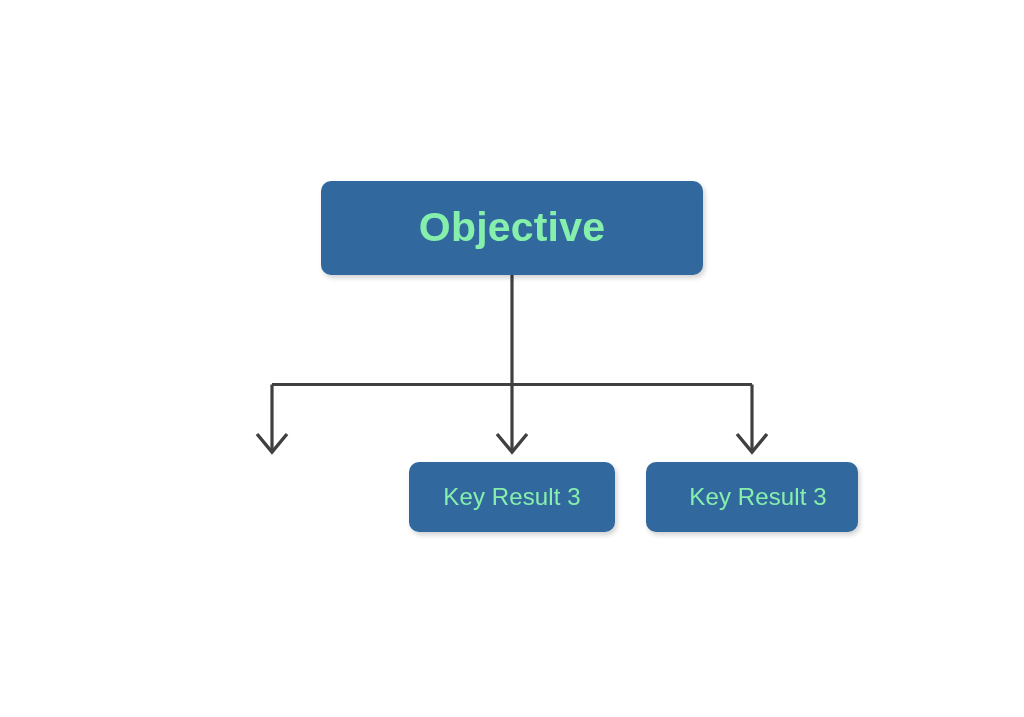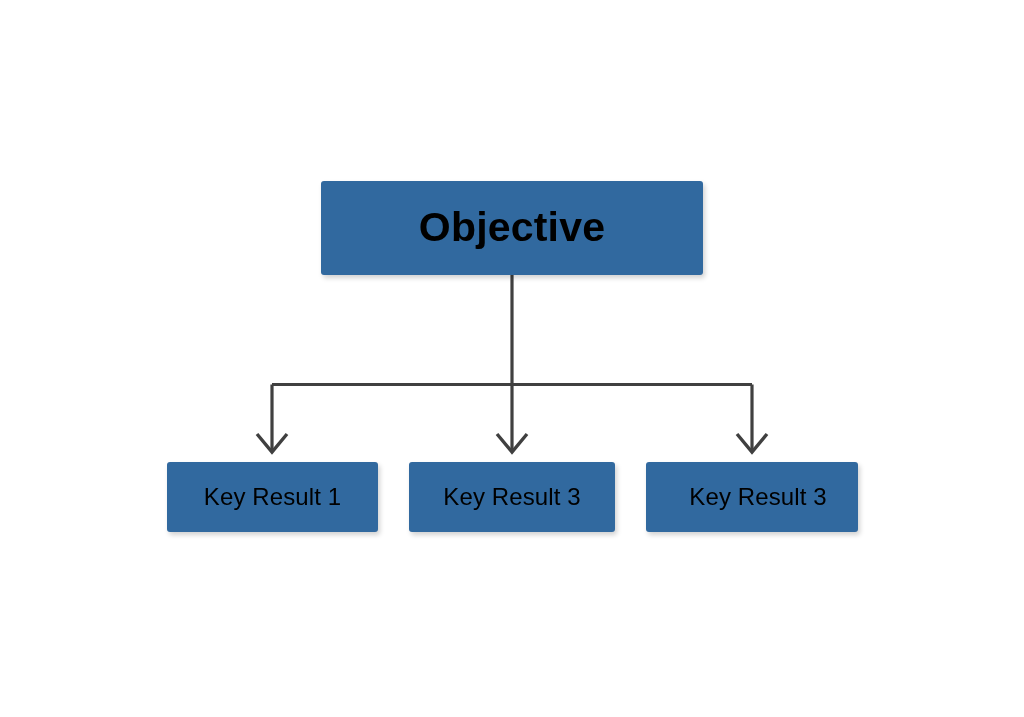--- a/index.html
+++ b/index.html
@@ -24,25 +24,25 @@
     left: 0;
     top: 0;
     width: 1024px;
     height: 717px;
     pointer-events: none;
   }
   .node-box {
     position: absolute;
     box-sizing: border-box;
     background: #31699F;
-    border-radius: 3px;
+    border-radius: 10px;
     display: flex;
     align-items: center;
     justify-content: center;
-    color: #000000;
+    color: #86efac;
     text-align: center;
     box-shadow: 2px 3px 5px rgba(0,0,0,0.18);
     user-select: none;
   }
   .node-label {
     display: block;
     line-height: 1.1;
     white-space: nowrap;
   }
   #objective-node {
@@ -85,23 +85,20 @@
       <path d="M 257 434 L 272 452 L 287 434"></path>
       <path d="M 497 434 L 512 452 L 527 434"></path>
       <path d="M 737 434 L 752 452 L 767 434"></path>
     </g>
   </svg>
 
   <div class="node-box" id="objective-node">
     <span class="node-label">Objective</span>
   </div>
 
-  <div class="node-box kr-node" id="kr-node-0">
-    <span class="node-label">Key Result 1</span>
-  </div>
 
   <div class="node-box kr-node" id="kr-node-1">
     <span class="node-label">Key Result 3</span>
   </div>
 
   <div class="node-box kr-node" id="kr-node-2">
     <span class="node-label">Key Result 3</span>
   </div>
 
 </div>

